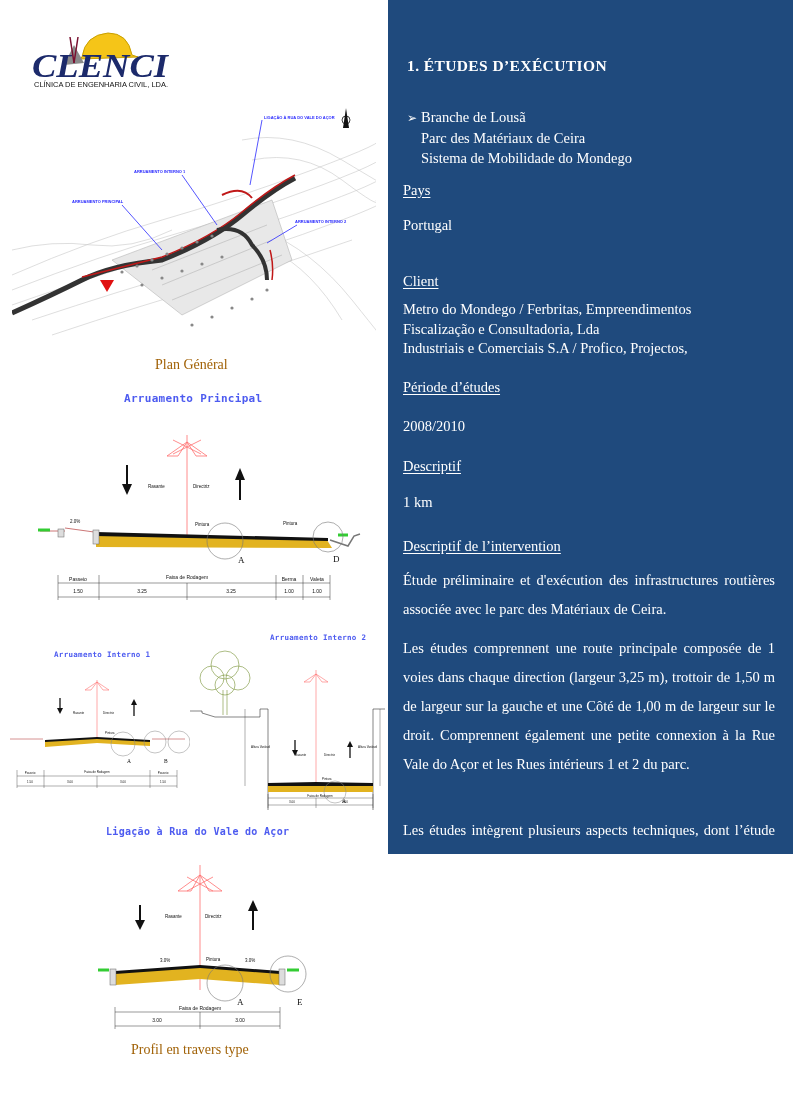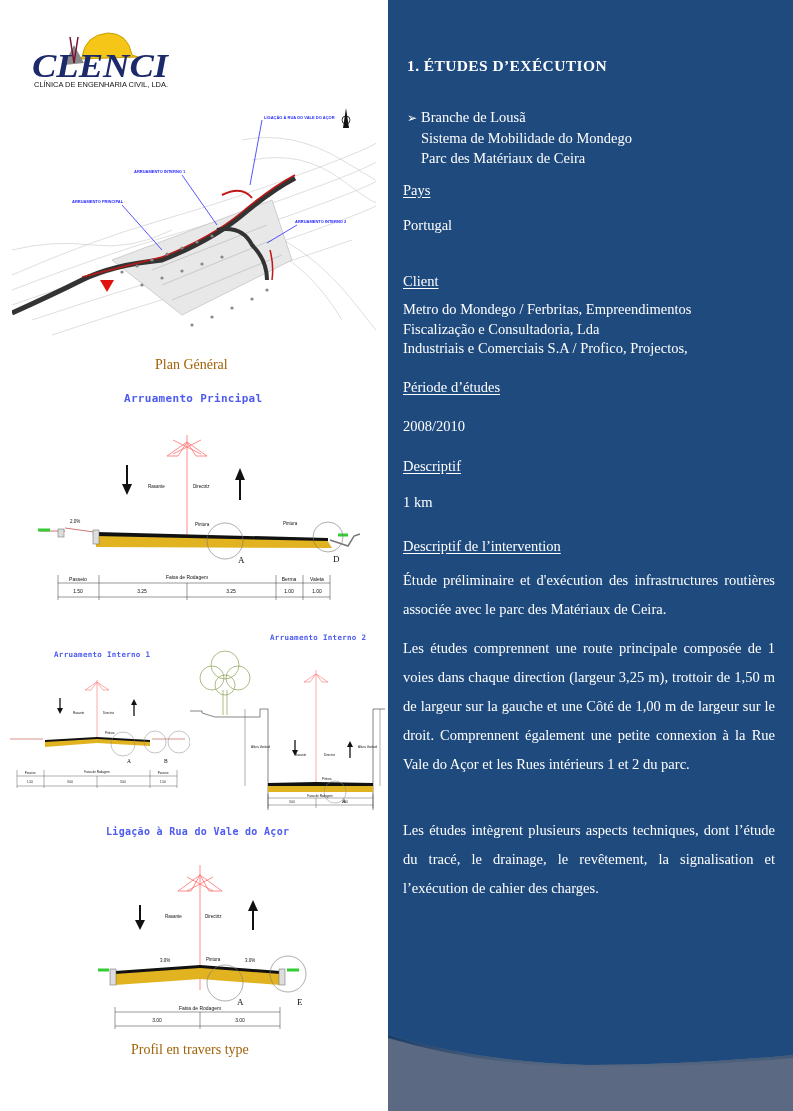--- a/index.html
+++ b/index.html
@@ -8,21 +8,21 @@
 
     
     .left { position: absolute; left: 0; top: 0; width: 388px; height: 1111px; background: #ffffff; }
     .logo { position: absolute; left: 30px; top: 25px; width: 145px; height: 64px; }
     .plan { position: absolute; left: 12px; top: 100px; width: 364px; height: 243px; }
     .caption { position: absolute; font-size: 14px; color: #a16207; white-space: nowrap; font-family: Liberation Serif, serif; }
     .dtitle { position: absolute; font-family: "DejaVu Sans Mono", monospace; font-weight: bold; color: #4d5bf0; white-space: nowrap; letter-spacing: 0.3px; }
     .section-svg { position: absolute; }
 
     
-    .right { position: absolute; left: 388px; top: 0; width: 405px; height: 1111px; background: #1f4a7d; overflow: hidden; }
+    .right { position: absolute; left: 388px; top: 0; width: 405px; height: 854px; background: #1f4a7d; overflow: hidden; }
     .right .wave { position: absolute; left: 0; top: 990px; width: 405px; height: 121px; }
     .rcontent { position: absolute; left: 15px; top: 0; width: 372px; color: #ffffff; font-size: 14.5px; }
     .h1 { position: absolute; left: 4px; top: 57px; font-weight: bold; font-size: 15.5px; letter-spacing: 0.4px; white-space: nowrap; }
     .bullet-block { position: absolute; left: 4px; top: 107px; line-height: 20px; }
     .bullet-row { display: flex; align-items: baseline; }
     .arrow { display: inline-block; width: 14px; font-size: 12px; }
     .indent { padding-left: 14px; }
     .label { position: absolute; left: 0; text-decoration: underline; text-underline-offset: 2px; white-space: nowrap; }
     .val { position: absolute; left: 0; white-space: nowrap; }
     .multi { position: absolute; left: 0; line-height: 19.5px; }
@@ -338,22 +338,22 @@
   </svg>
 
   <div class="rcontent">
     <div class="h1">1.  ÉTUDES D’EXÉCUTION</div>
 
     <div class="bullet-block">
       <div class="bullet-row">
         <span class="arrow">➢</span>
         <span>Branche de Lousã</span>
       </div>
+      <div class="indent">Parc des Matériaux de Ceira</div>
       <div class="indent">Sistema de Mobilidade do Mondego</div>
-      <div class="indent">Parc des Matériaux de Ceira</div>
     </div>
 
     <div class="label" style="top:182px;">Pays</div>
     <div class="val" style="top:217px;">Portugal</div>
 
     <div class="label" style="top:262px;margin-top:11px;">Client</div>
     <div class="multi" style="top:300px;">
       <div>Metro do Mondego / Ferbritas, Empreendimentos</div>
       <div>Fiscalização e Consultadoria, Lda</div>
       <div>Industriais e Comerciais S.A / Profico,  Projectos,</div>

